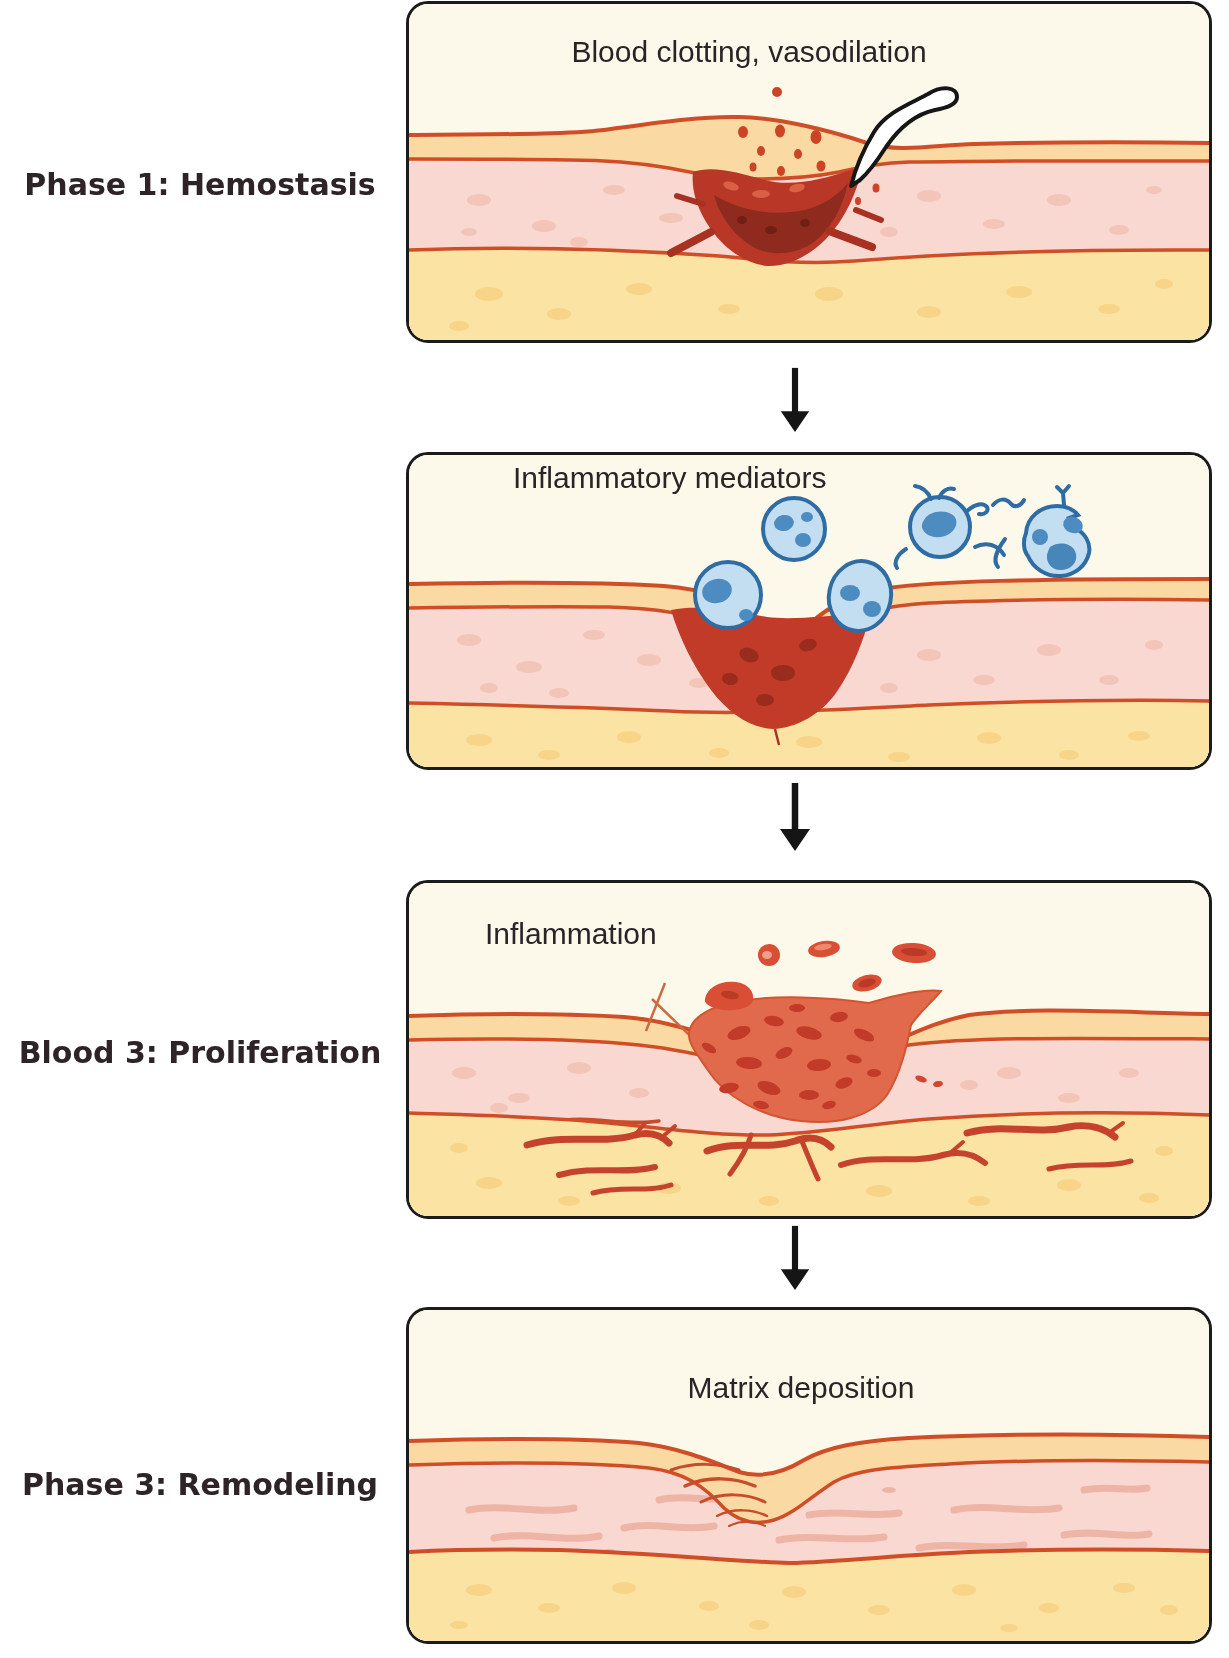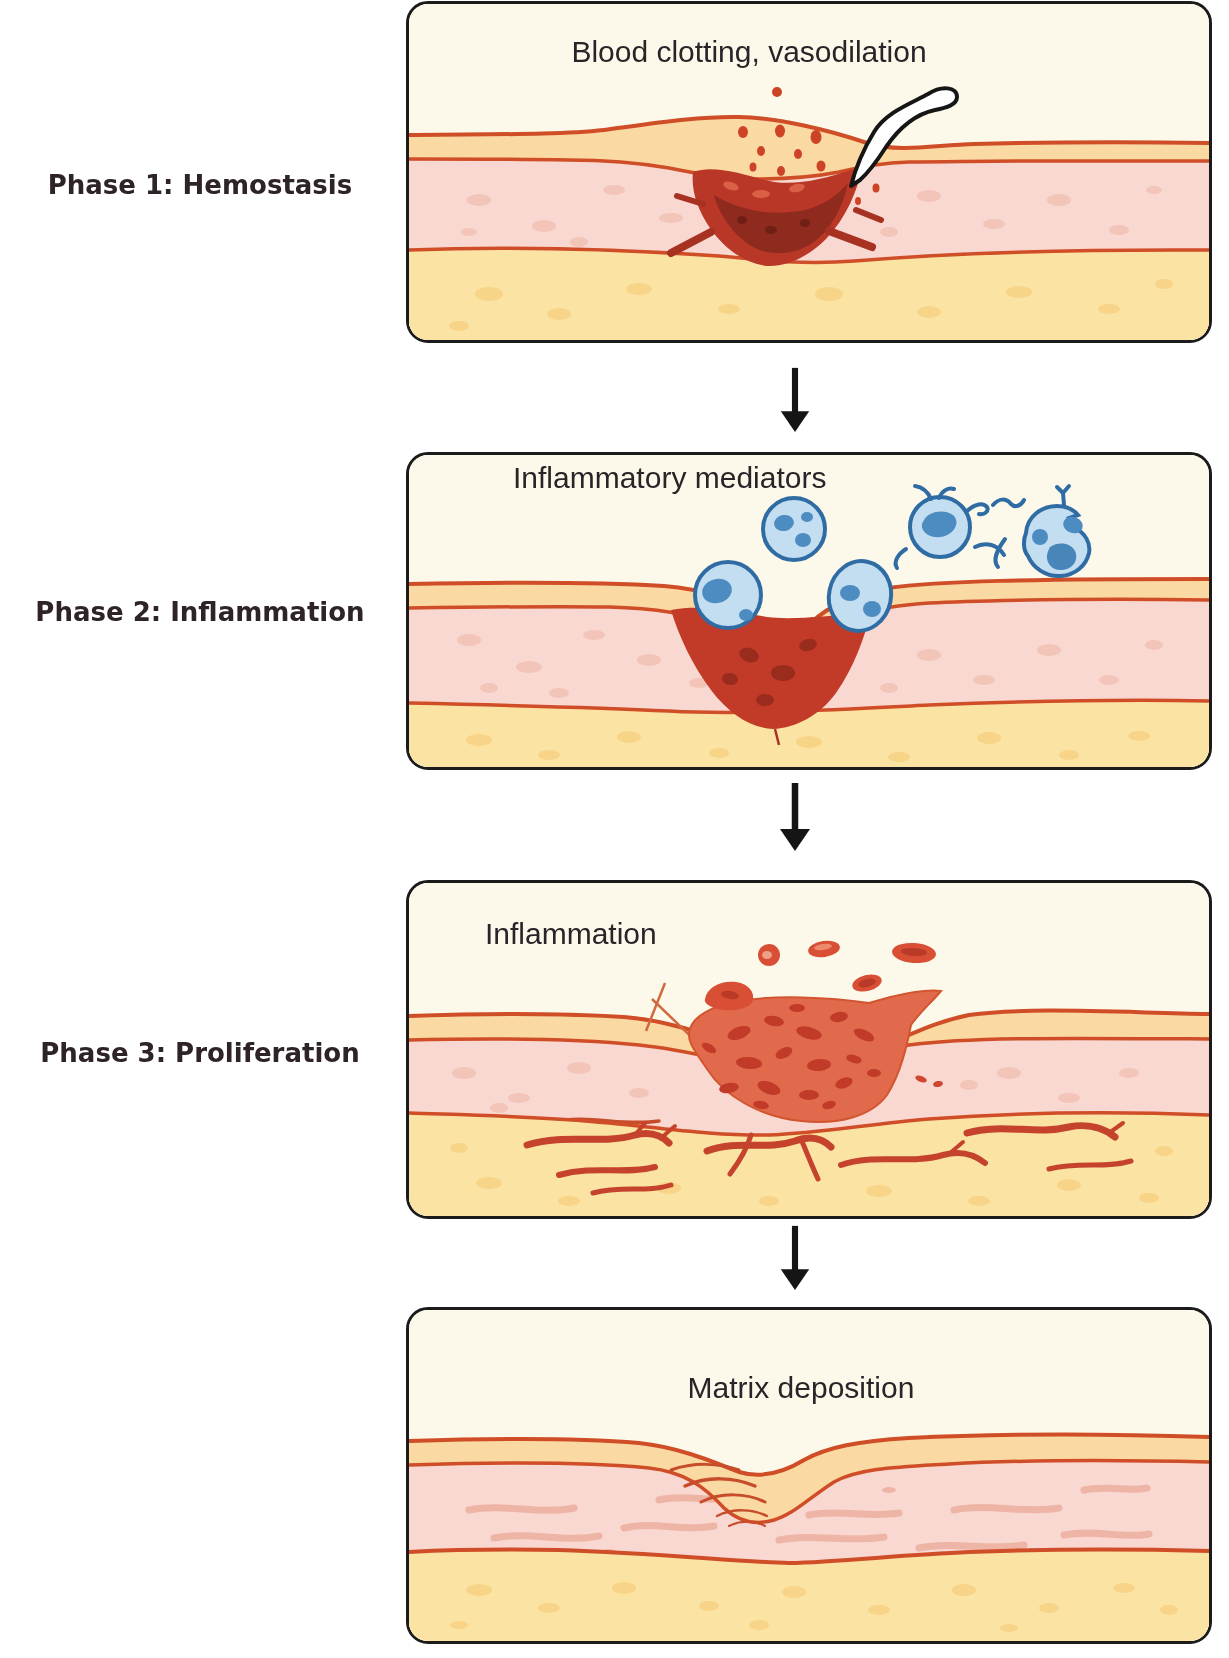--- a/index.html
+++ b/index.html
@@ -1,20 +1,20 @@
 <!DOCTYPE html>
 <html><head>
 <meta charset="utf-8">
 <style>
   html,body{margin:0;padding:0;background:#ffffff;}
   .canvas{position:relative;width:1229px;height:1658px;background:#ffffff;overflow:hidden;
           font-family:"Liberation Sans",sans-serif;}
   .phase-label{position:absolute;left:0;width:400px;height:44px;line-height:44px;
                text-align:center;font-family:"DejaVu Sans",sans-serif;font-weight:bold;
-               font-size:26px;color:#2e2327;white-space:nowrap;}
+               font-size:30px;color:#2e2327;white-space:nowrap;}
   .lbl1{top:163px;}
   .lbl2{top:590px;}
   .lbl3{top:1031px;}
   .lbl4{top:1463px;}
   .panel{position:absolute;left:406px;width:800px;border:3px solid #1b1b1b;border-radius:22px;
          background:#fdf9ea;overflow:hidden;box-sizing:content-box;}
   .p1{top:1px;height:336px;}
   .p2{top:452px;height:312px;}
   .p3{top:880px;height:333px;}
   .p4{top:1307px;height:331px;}
@@ -42,22 +42,22 @@
   .wrk{fill:none;stroke:#c64c2a;stroke-linecap:round;}
   .mblob{fill:#c23a28;}
   .rbc{fill:#d84f35;}
 </style>
 </head>
 <body>
 
 <div class="canvas">
 
   <div class="phase-label lbl1">Phase 1: Hemostasis</div>
-  <div class="phase-label lbl2">Phase 2: Inflammation</div>
-  <div class="phase-label lbl3">Phase 3: Proliferation</div>
+  <div class="phase-label lbl3">Blood 3: Proliferation</div>
+  <div class="phase-label lbl4">Phase 3: Remodeling</div>
 
   <div class="panel p1">
     <svg class="illu" viewBox="0 0 800 336" preserveAspectRatio="none">
       <rect x="0" y="0" width="800" height="336" fill="#fdf9ea"></rect>
       <g>
         <path d="M0,155 C50,155 105,155 160,156 C195,156 225,158 260,164 C285,169 315,175 347,175 C375,175 405,173 430,168 C450,163 470,159 500,158 C540,158 570,157 620,157 C680,157 740,157 800,157 L800,336 L0,336 Z" fill="#f8d8d0"></path>
         <ellipse class="speck" cx="70" cy="196" rx="12" ry="6"></ellipse>
           <ellipse class="speck" cx="135" cy="222" rx="12" ry="6"></ellipse>
         <ellipse class="speck" cx="205" cy="186" rx="11" ry="5"></ellipse>
           <ellipse class="speck" cx="262" cy="214" rx="12" ry="5"></ellipse>

